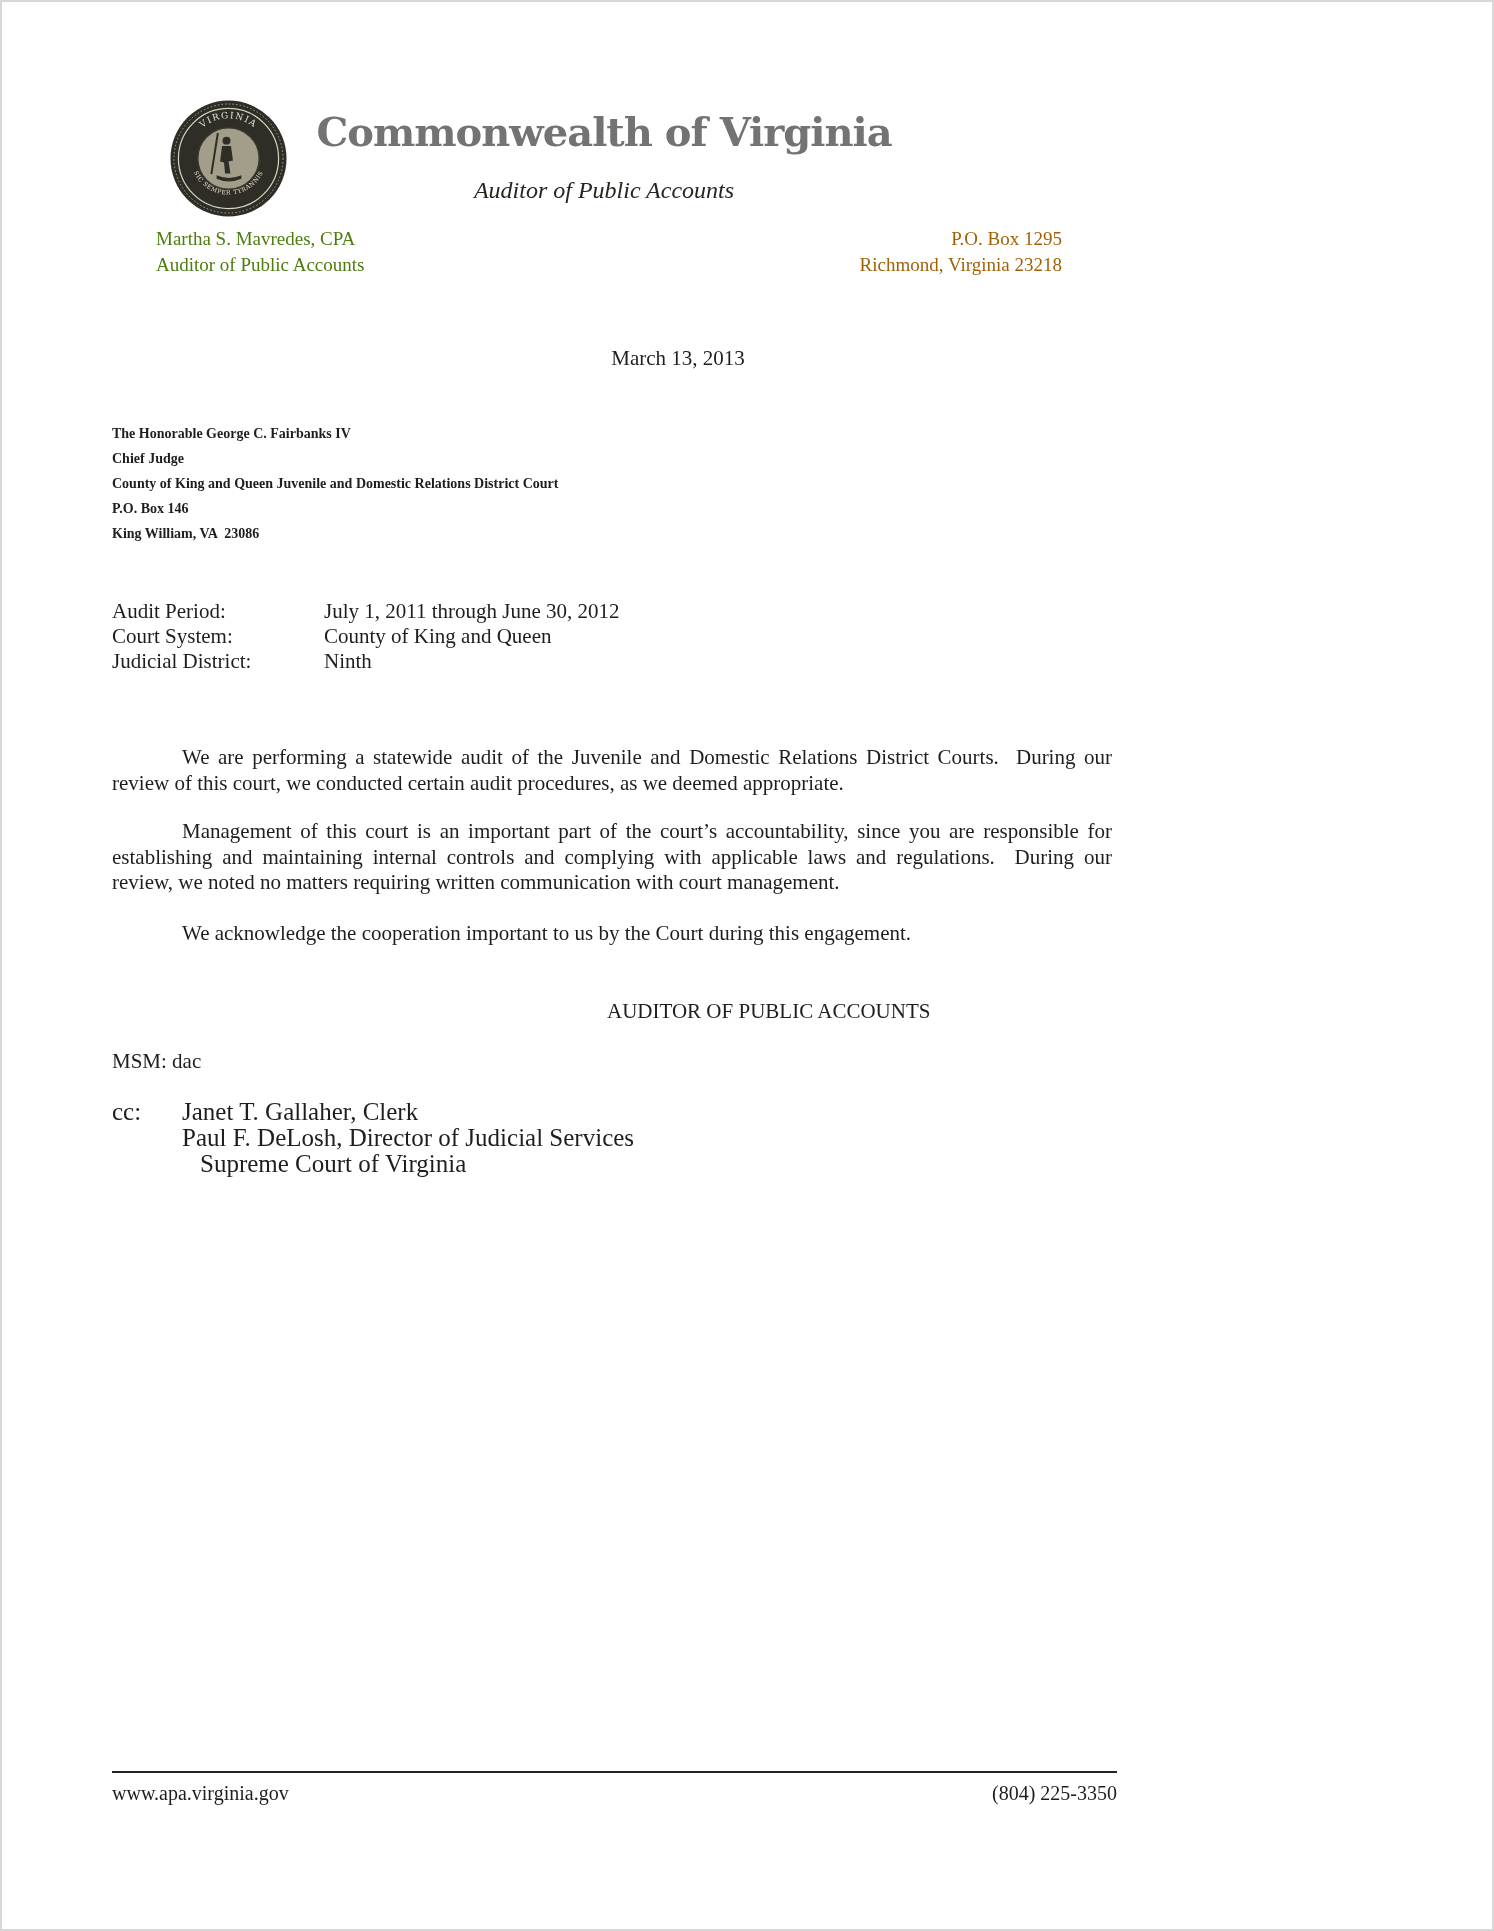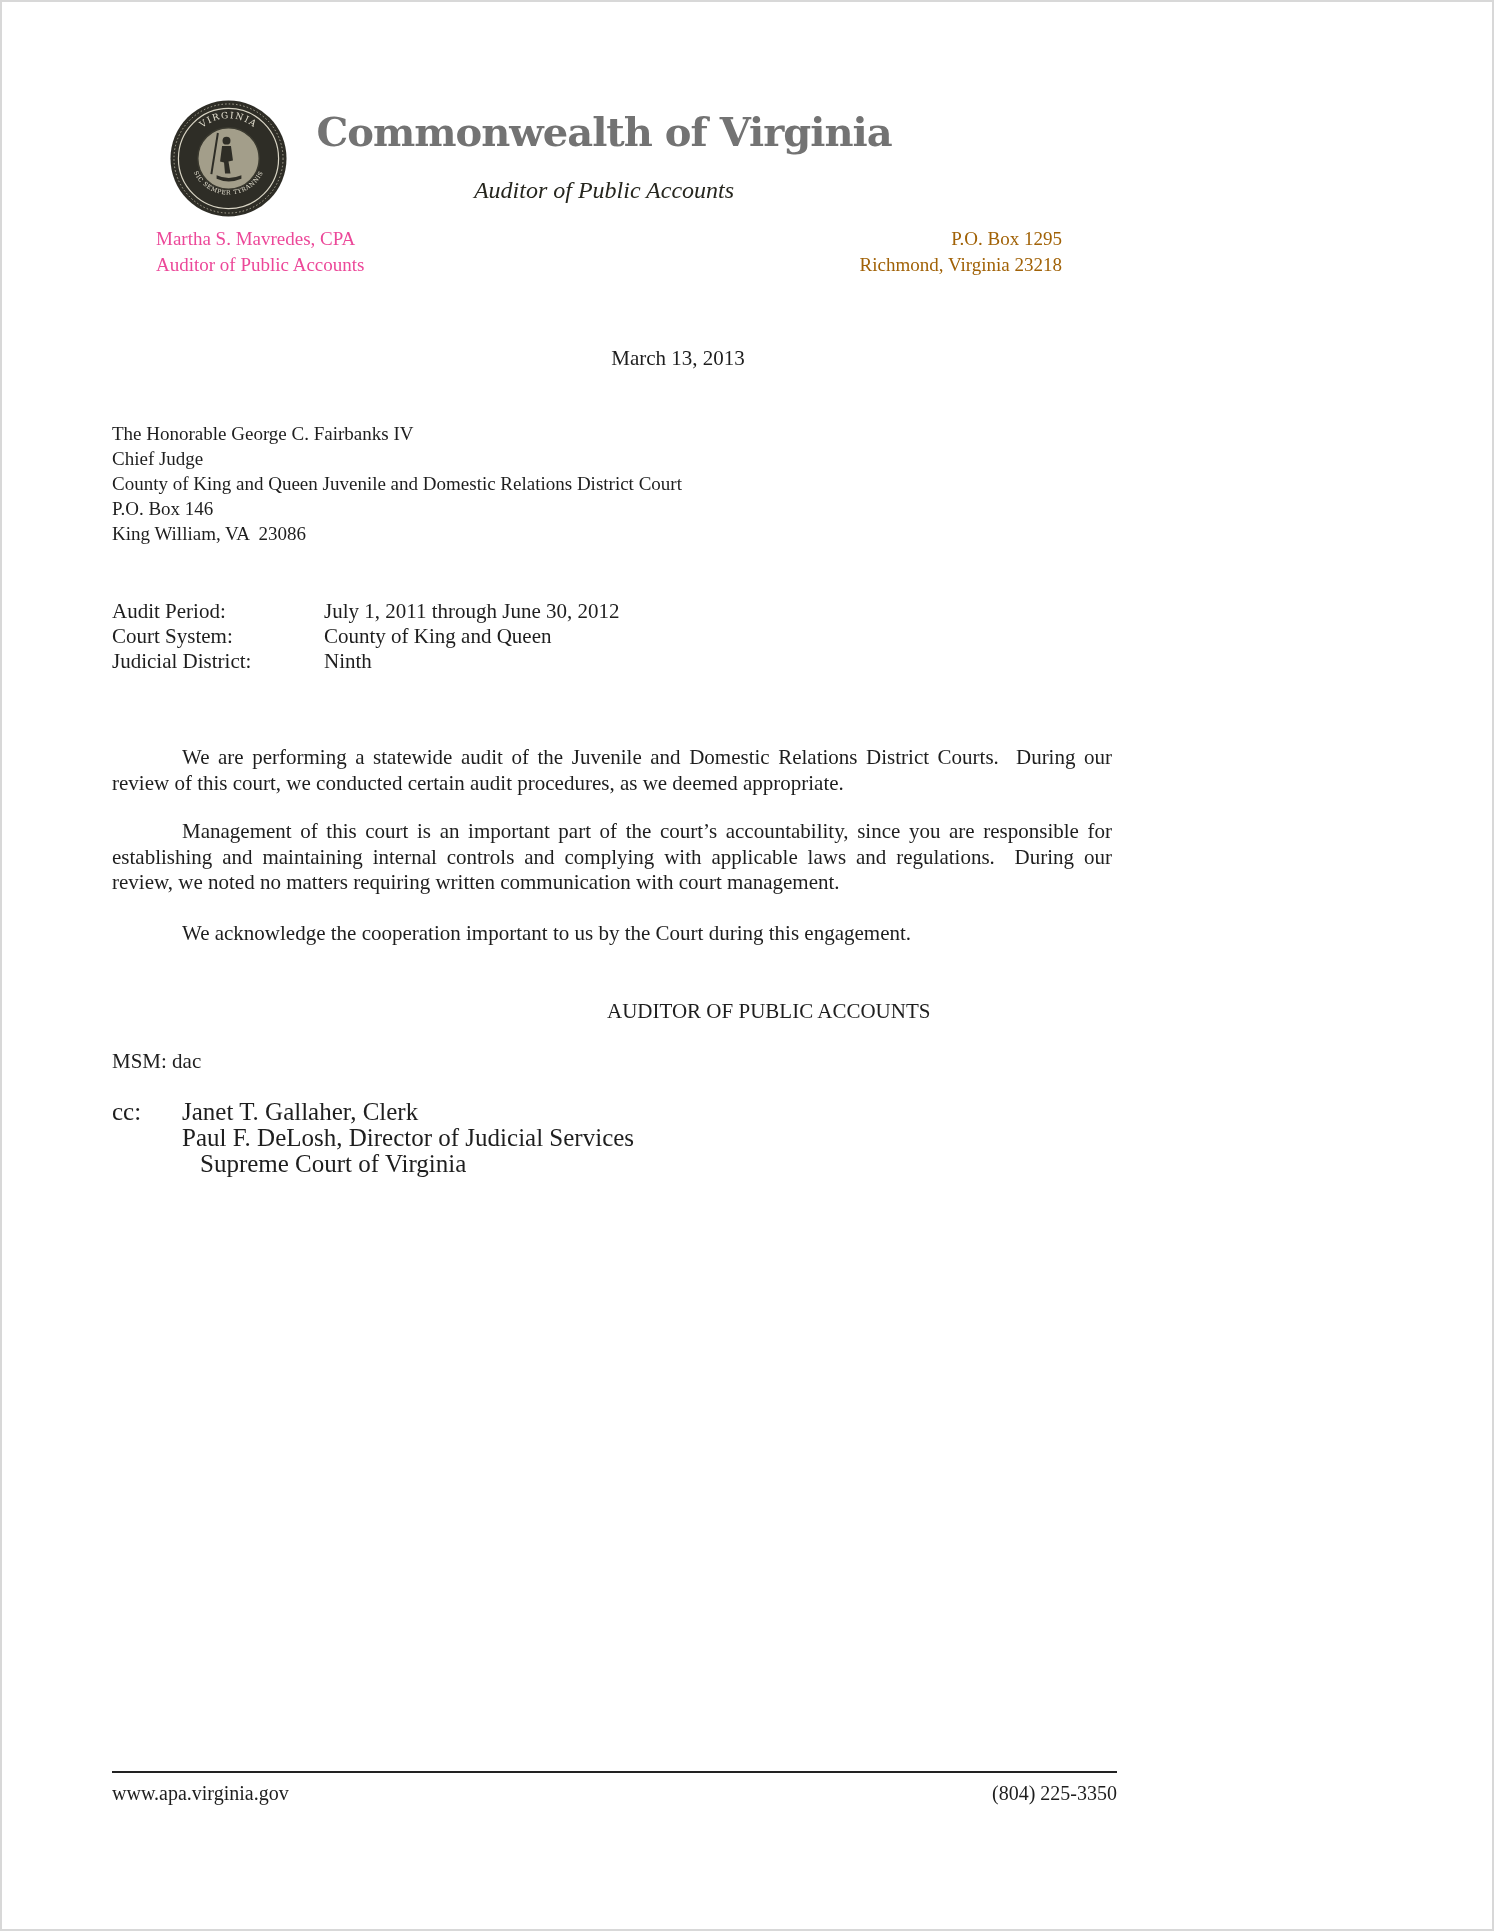--- a/index.html
+++ b/index.html
@@ -22,36 +22,36 @@
     position: absolute; left: 297px; top: 106px; width: 610px;
     text-align: center; font-family: "DejaVu Serif", serif;
     font-size: 40px; font-weight: bold; letter-spacing: -1px; color: #737373;
   }
   .agency-subtitle {
     position: absolute; left: 297px; top: 175px; width: 610px;
     text-align: center; font-style: italic; font-size: 24px; color: #26261e;
   }
   .official-block {
     position: absolute; left: 154px; top: 224px;
-    font-size: 19px; line-height: 26px; color: #ec4899;
+    font-size: 19px; line-height: 26px; color: #4d7c0f;
   }
   .office-address {
     position: absolute; left: 660px; top: 224px; width: 400px;
     text-align: right; font-size: 19px; line-height: 26px; color: #a16207;
   }
 
   
   .date-line {
     position: absolute; left: 110px; top: 344px; width: 1000px;
     box-sizing: border-box; padding-left: 132px;
     text-align: center; font-size: 21px;
   }
   .recipient {
     position: absolute; left: 110px; top: 419px;
-    font-size: 19px; line-height: 25px;
+    font-size: 14px; line-height: 25px; font-weight: bold;
   }
   .audit-info {
     position: absolute; left: 110px; top: 597px;
     font-size: 21px; line-height: 25px;
   }
   .audit-row { display: flex; }
   .audit-label { width: 212px; }
   .para {
     font-size: 21px; line-height: 25.5px;
     text-align: justify; text-indent: 70px;

